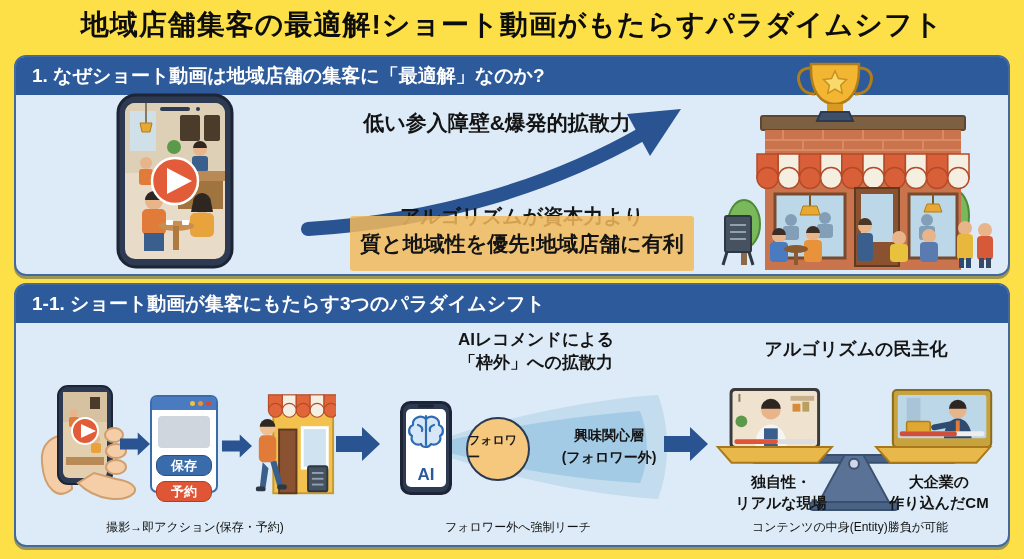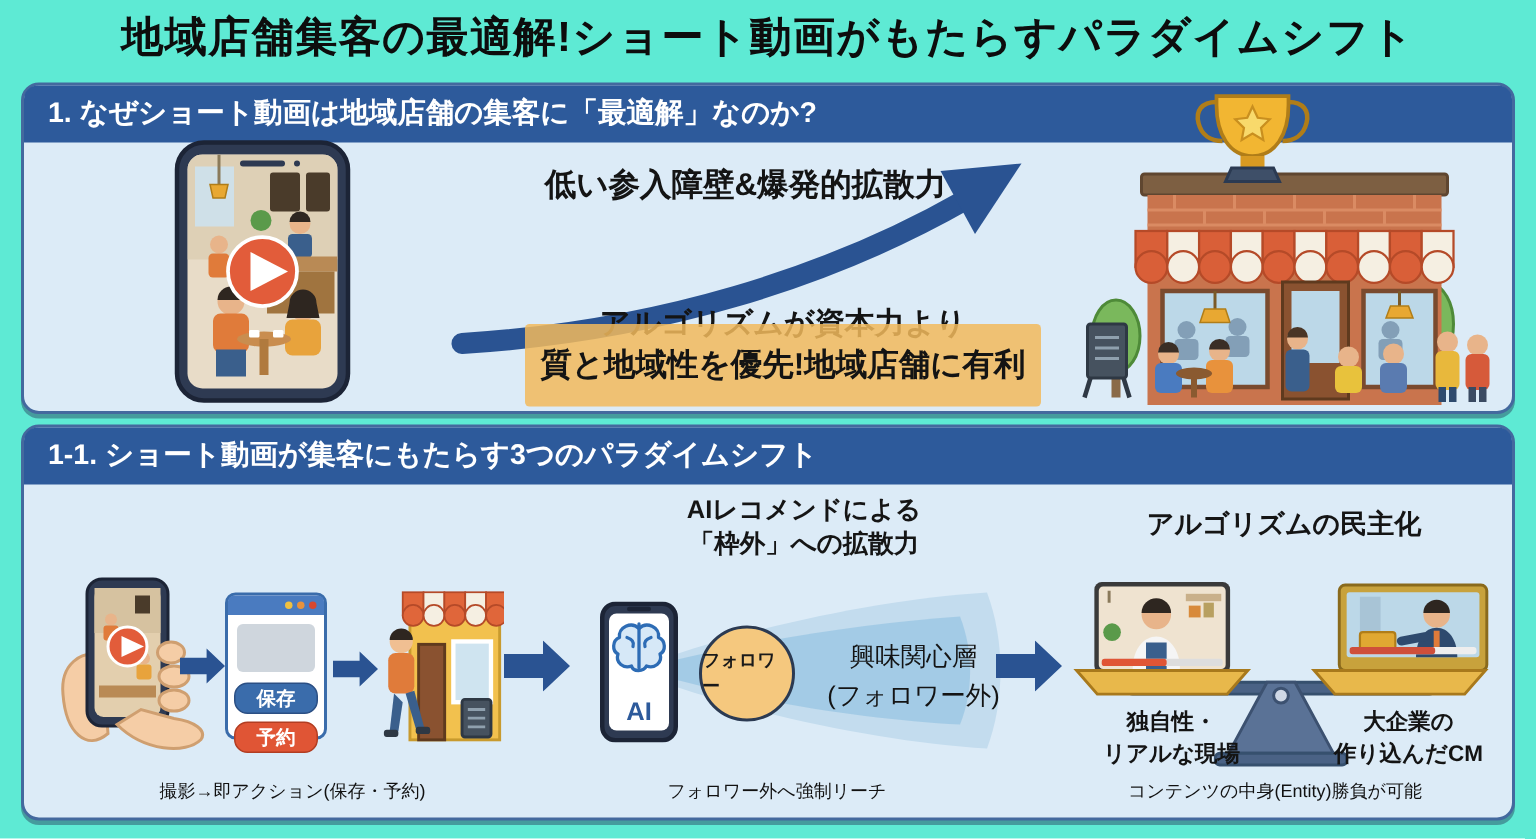--- a/index.html
+++ b/index.html
@@ -1,17 +1,17 @@
 <!DOCTYPE html>
 <html><head>
 <meta charset="utf-8">
 <style>
   html,body{margin:0;padding:0;background:#fff;}
   body{font-family:"Liberation Sans","DejaVu Sans",sans-serif;color:#111;}
-  .page{position:relative;width:1024px;height:559px;background:#5eead4;overflow:hidden;}
+  .page{position:relative;width:1024px;height:559px;background:#fde047;overflow:hidden;}
   .page-title{position:absolute;top:6px;left:0;width:100%;text-align:center;
     font-size:28px;font-weight:900;letter-spacing:1px;color:#0d0d0d;}
   .panel{position:absolute;left:14px;width:992px;background:#dcebf7;
     border:2px solid #44699e;border-radius:12px;box-shadow:0 3px 0 rgba(40,60,92,.45);}
   .panel-head{position:absolute;top:0;left:0;right:0;height:38px;background:#2d5a9b;
     border-radius:9px 9px 0 0;color:#fff;font-size:19px;font-weight:bold;
     line-height:38px;padding-left:16px;box-sizing:border-box;}
   #panel1{top:55px;height:217px;}
   #panel2{top:283px;height:260px;}
   .abs{position:absolute;}
@@ -28,21 +28,21 @@
     display:flex;align-items:center;justify-content:flex-end;gap:3px;padding-right:5px;}
   .dot{width:5px;height:5px;border-radius:50%;}
   .browser-content{width:52px;height:32px;background:#cfd6dd;border-radius:4px;margin:6px auto 7px;}
   .mini-btn{display:block;width:54px;height:19px;margin:5px auto;border-radius:9px;
     color:#fff;font-size:13px;font-weight:bold;text-align:center;line-height:19px;}
   .btn-save{background:#3a6cab;border:1px solid #2b4f84;}
   .btn-reserve{background:#e05535;border:1px solid #b23d22;}
   .follower-circle{width:60px;height:60px;border-radius:50%;background:#f5c87e;
     border:2.5px solid #2b3a52;display:flex;align-items:center;justify-content:center;
     font-size:12px;font-weight:bold;color:#1a1a1a;}
-  .audience{font-size:17px;font-weight:400;text-align:center;line-height:1.55;color:#141414;}
+  .audience{font-size:14px;font-weight:700;text-align:center;line-height:1.55;color:#141414;}
   .scale-label{font-size:15px;font-weight:900;text-align:center;line-height:1.4;color:#141414;}
   .ai-label{font-size:17px;font-weight:900;color:#2d5a9b;text-align:center;}
 </style>
 </head>
 <body>
 
 <div class="page">
 
   <div class="page-title">地域店舗集客の最適解!ショート動画がもたらすパラダイムシフト</div>
 

